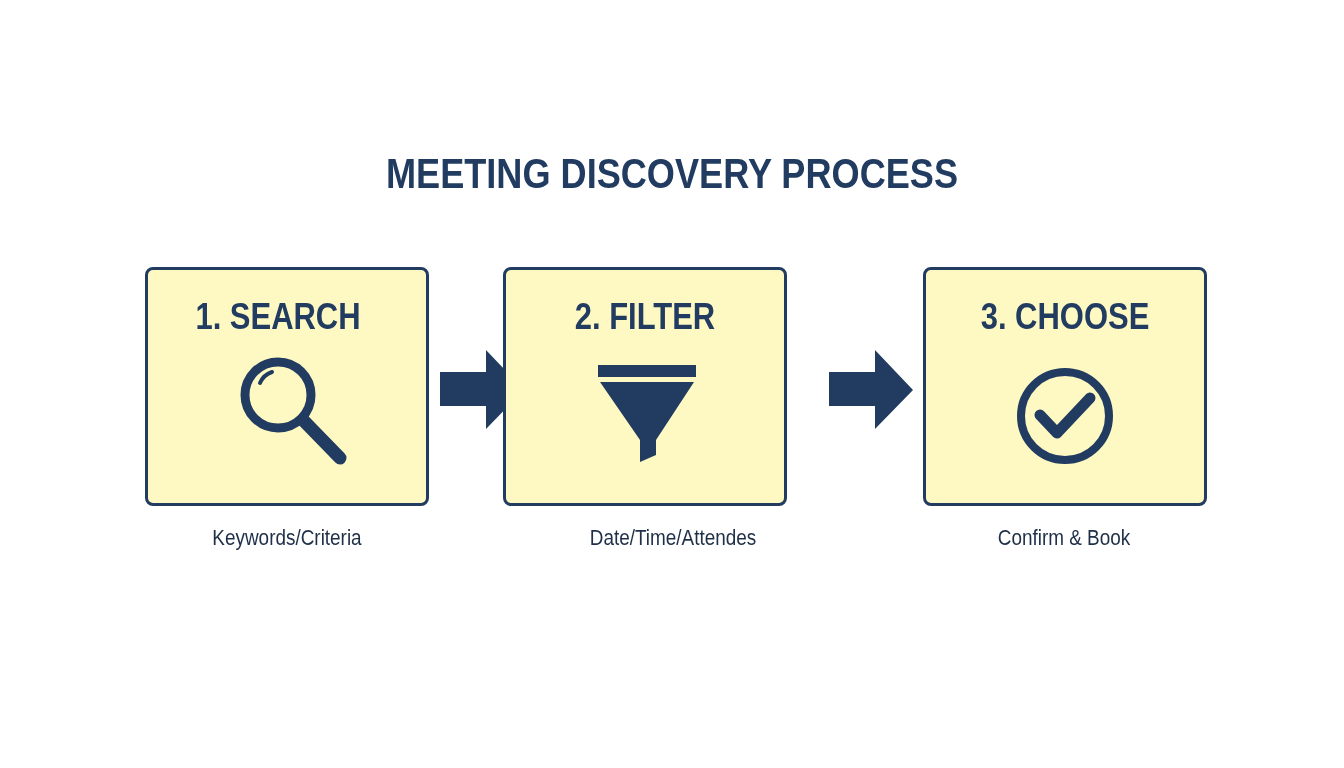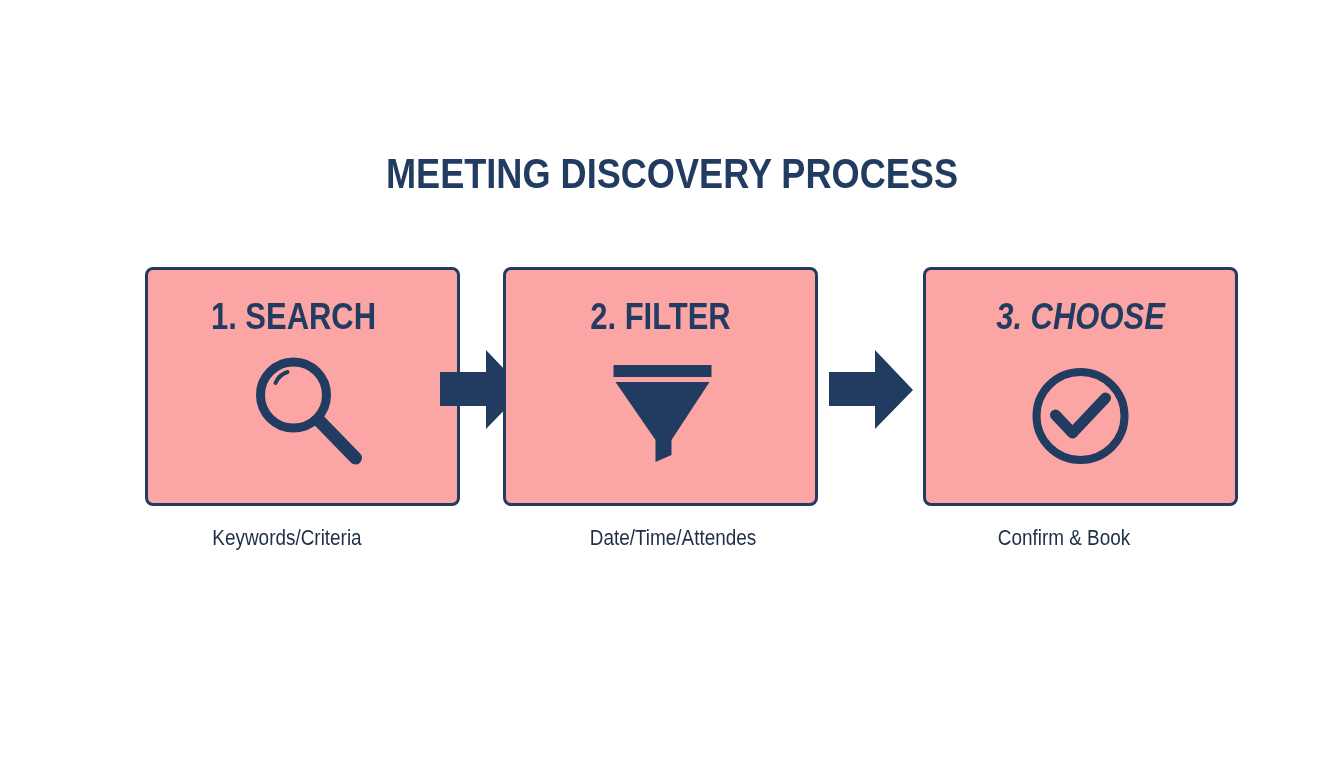--- a/index.html
+++ b/index.html
@@ -10,21 +10,21 @@
     color: #1f3a5f;
   }
   .title {
     position: absolute; left: 0; width: 1344px; top: 150px;
     text-align: center; font-size: 42px; font-weight: bold;
     color: #213c60; letter-spacing: 0px;
     transform: scaleX(0.86); transform-origin: center;
   }
   .step {
     position: absolute; top: 267px; width: 278px; height: 233px;
-    border: 3px solid #213c60; border-radius: 8px; background: #fca5a5; padding-left: 31px;
+    border: 3px solid #213c60; border-radius: 8px; background: #fef9c3;
   }
   .step-title {
     position: absolute; top: 26px; left: 0; width: 100%;
     text-align: center; font-size: 36px; font-weight: bold; color: #213c60;
     transform: scaleX(0.86); transform-origin: center;
   }
   .step1 .step-title { left: -9px; }
   .step-icon { position: absolute; left: 0; top: 80px; width: 100%; height: 130px; }
   .step-caption {
     position: absolute; top: 525px; width: 300px; text-align: center;
@@ -56,21 +56,21 @@
   <svg class="step-icon" viewBox="0 0 278 130">
     <rect x="92" y="15" width="98" height="12" fill="#213c60"></rect>
     <polygon points="94,32 188,32 150,90 150,105 134,112 134,90" fill="#213c60"></polygon>
   </svg>
 </div>
 
 <svg class="arrow" style="left:827px;" viewBox="0 0 88 84">
   <polygon points="2,24 48,24 48,2 86,42 48,81 48,58 2,58" fill="#213c60"></polygon>
 </svg>
 
-<div class="step step3" style="left:923px;font-style:italic;">
+<div class="step step3" style="left:923px;">
   <div class="step-title">3. CHOOSE</div>
   <svg class="step-icon" viewBox="0 0 278 130">
     <circle cx="139" cy="66" r="44" fill="none" stroke="#213c60" stroke-width="8"></circle>
     <polyline points="114,65 131,83 164,48" fill="none" stroke="#213c60" stroke-width="11" stroke-linecap="round" stroke-linejoin="round"></polyline>
   </svg>
 </div>
 
 <div class="step-caption" style="left:137px;">Keywords/Criteria</div>
 <div class="step-caption" style="left:523px;">Date/Time/Attendes</div>
 <div class="step-caption" style="left:914px;">Confirm &amp; Book</div>

